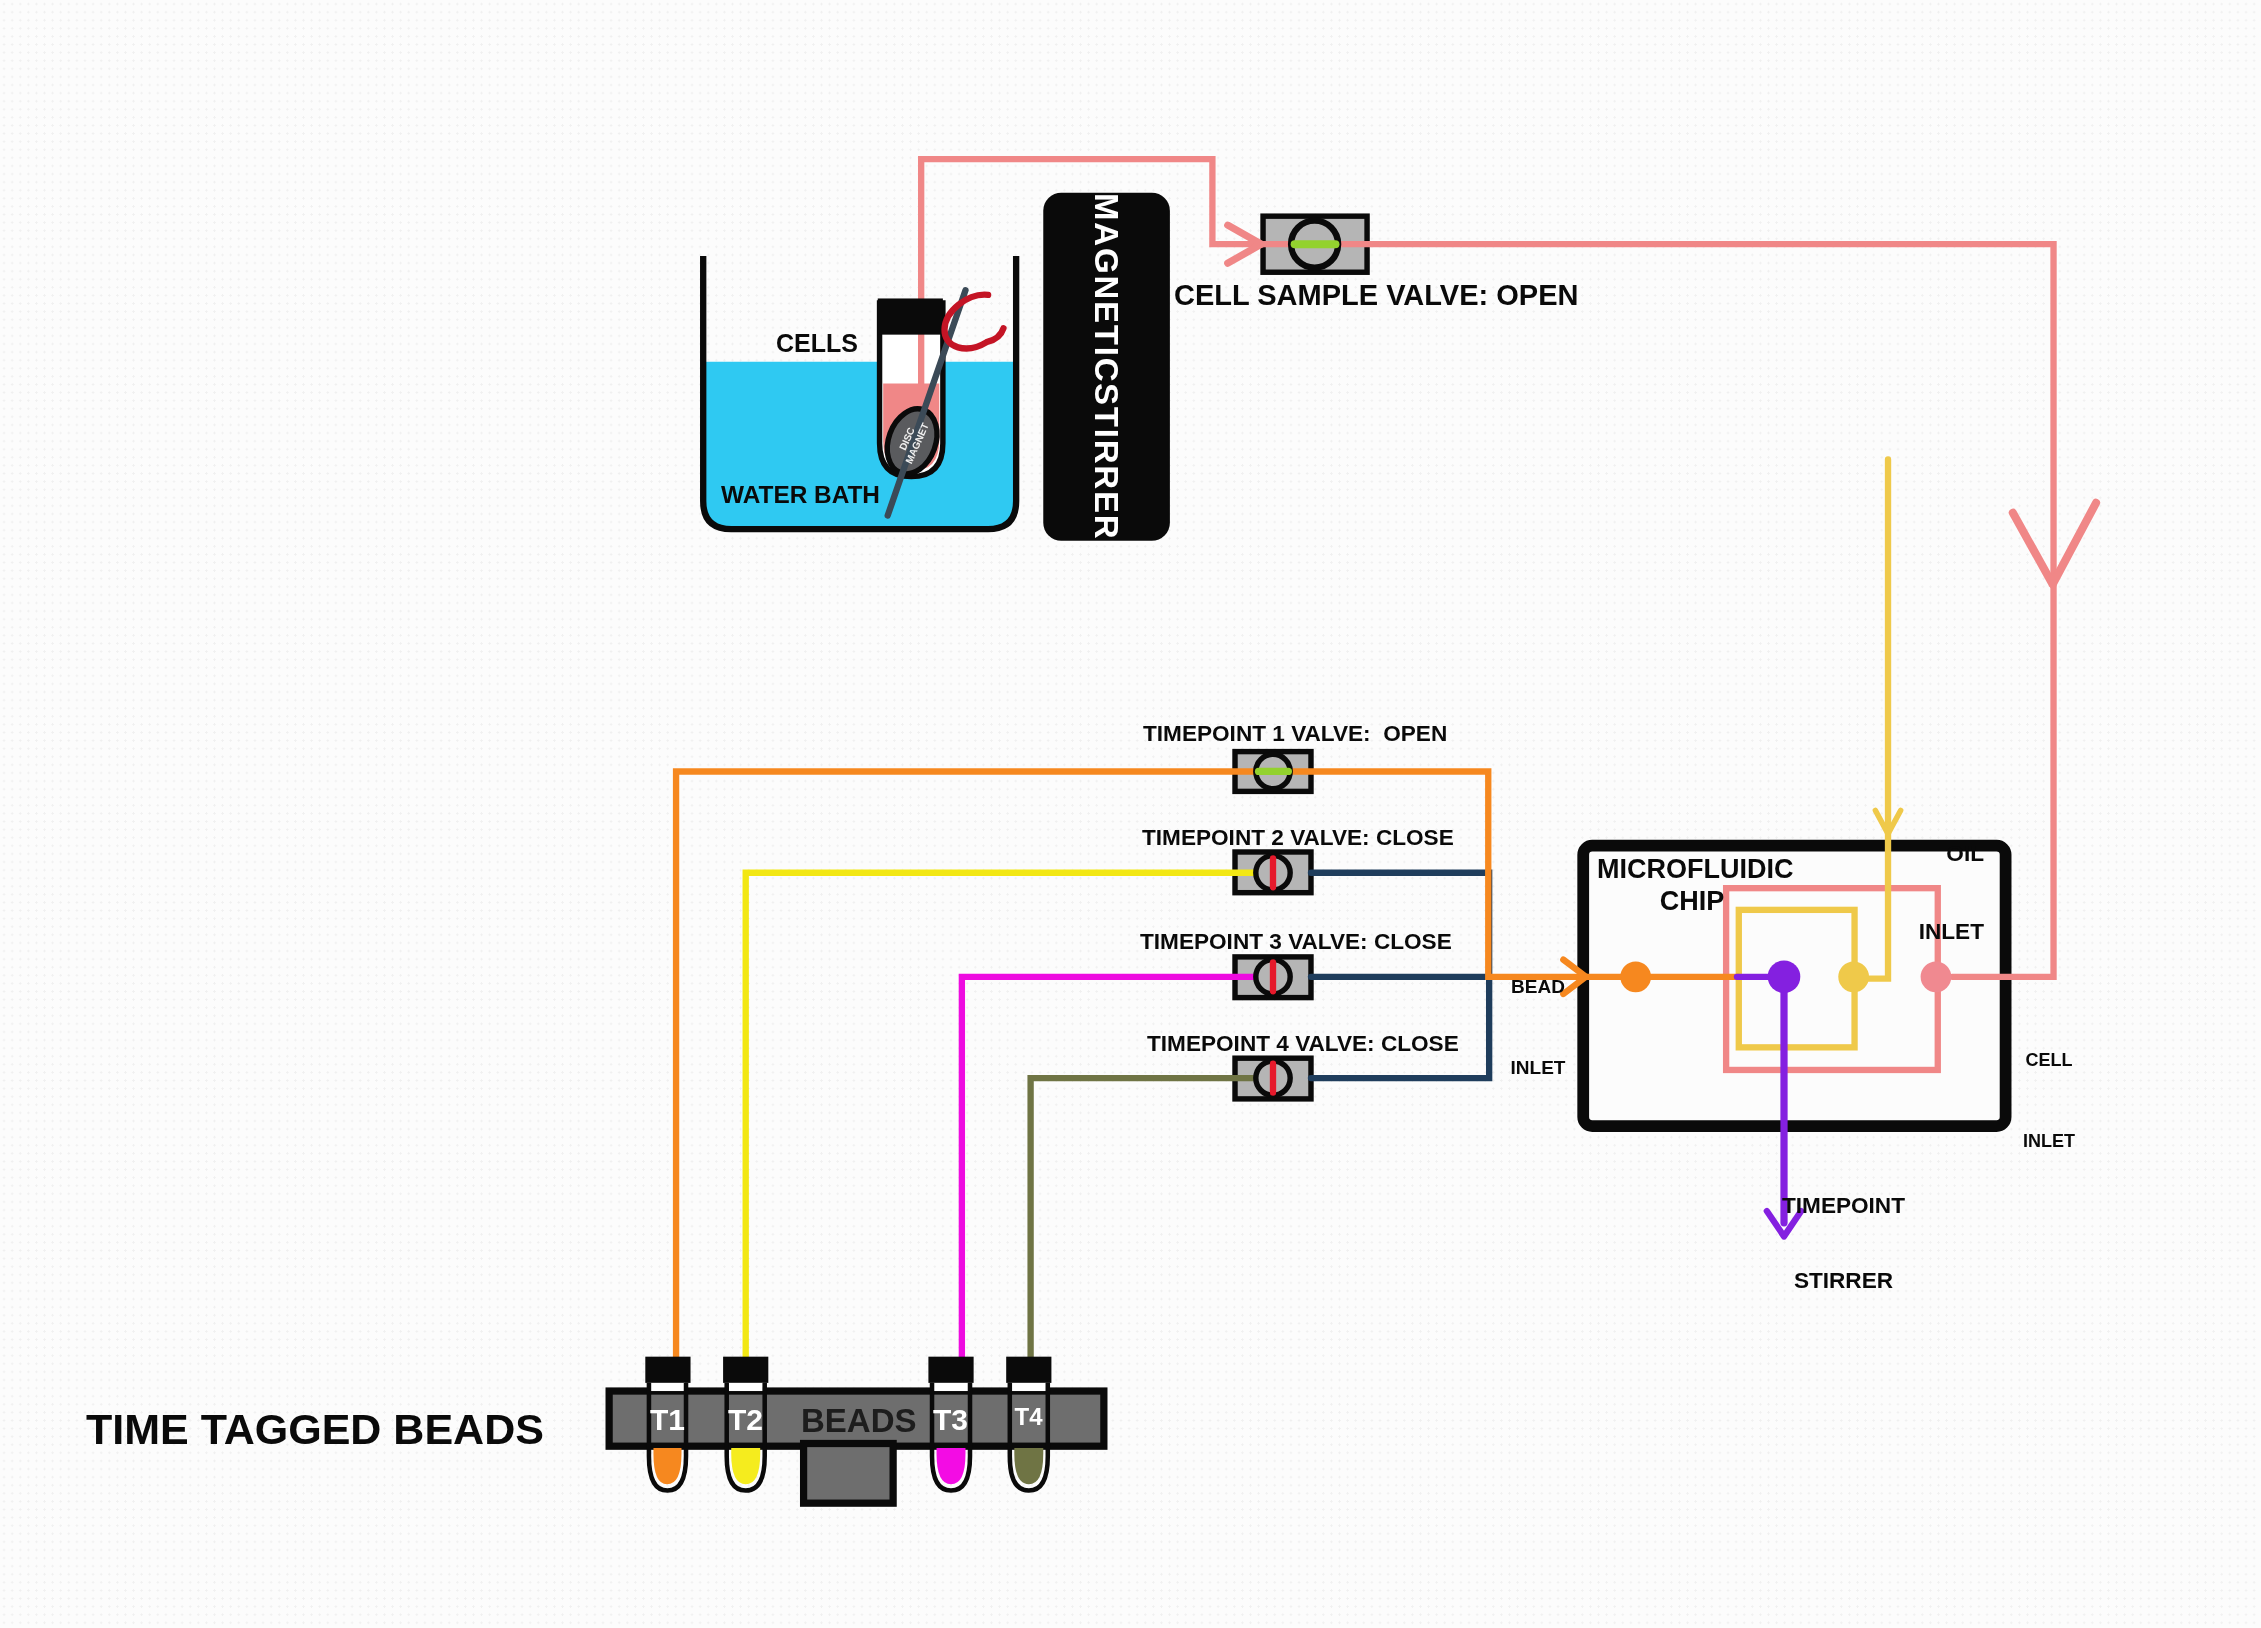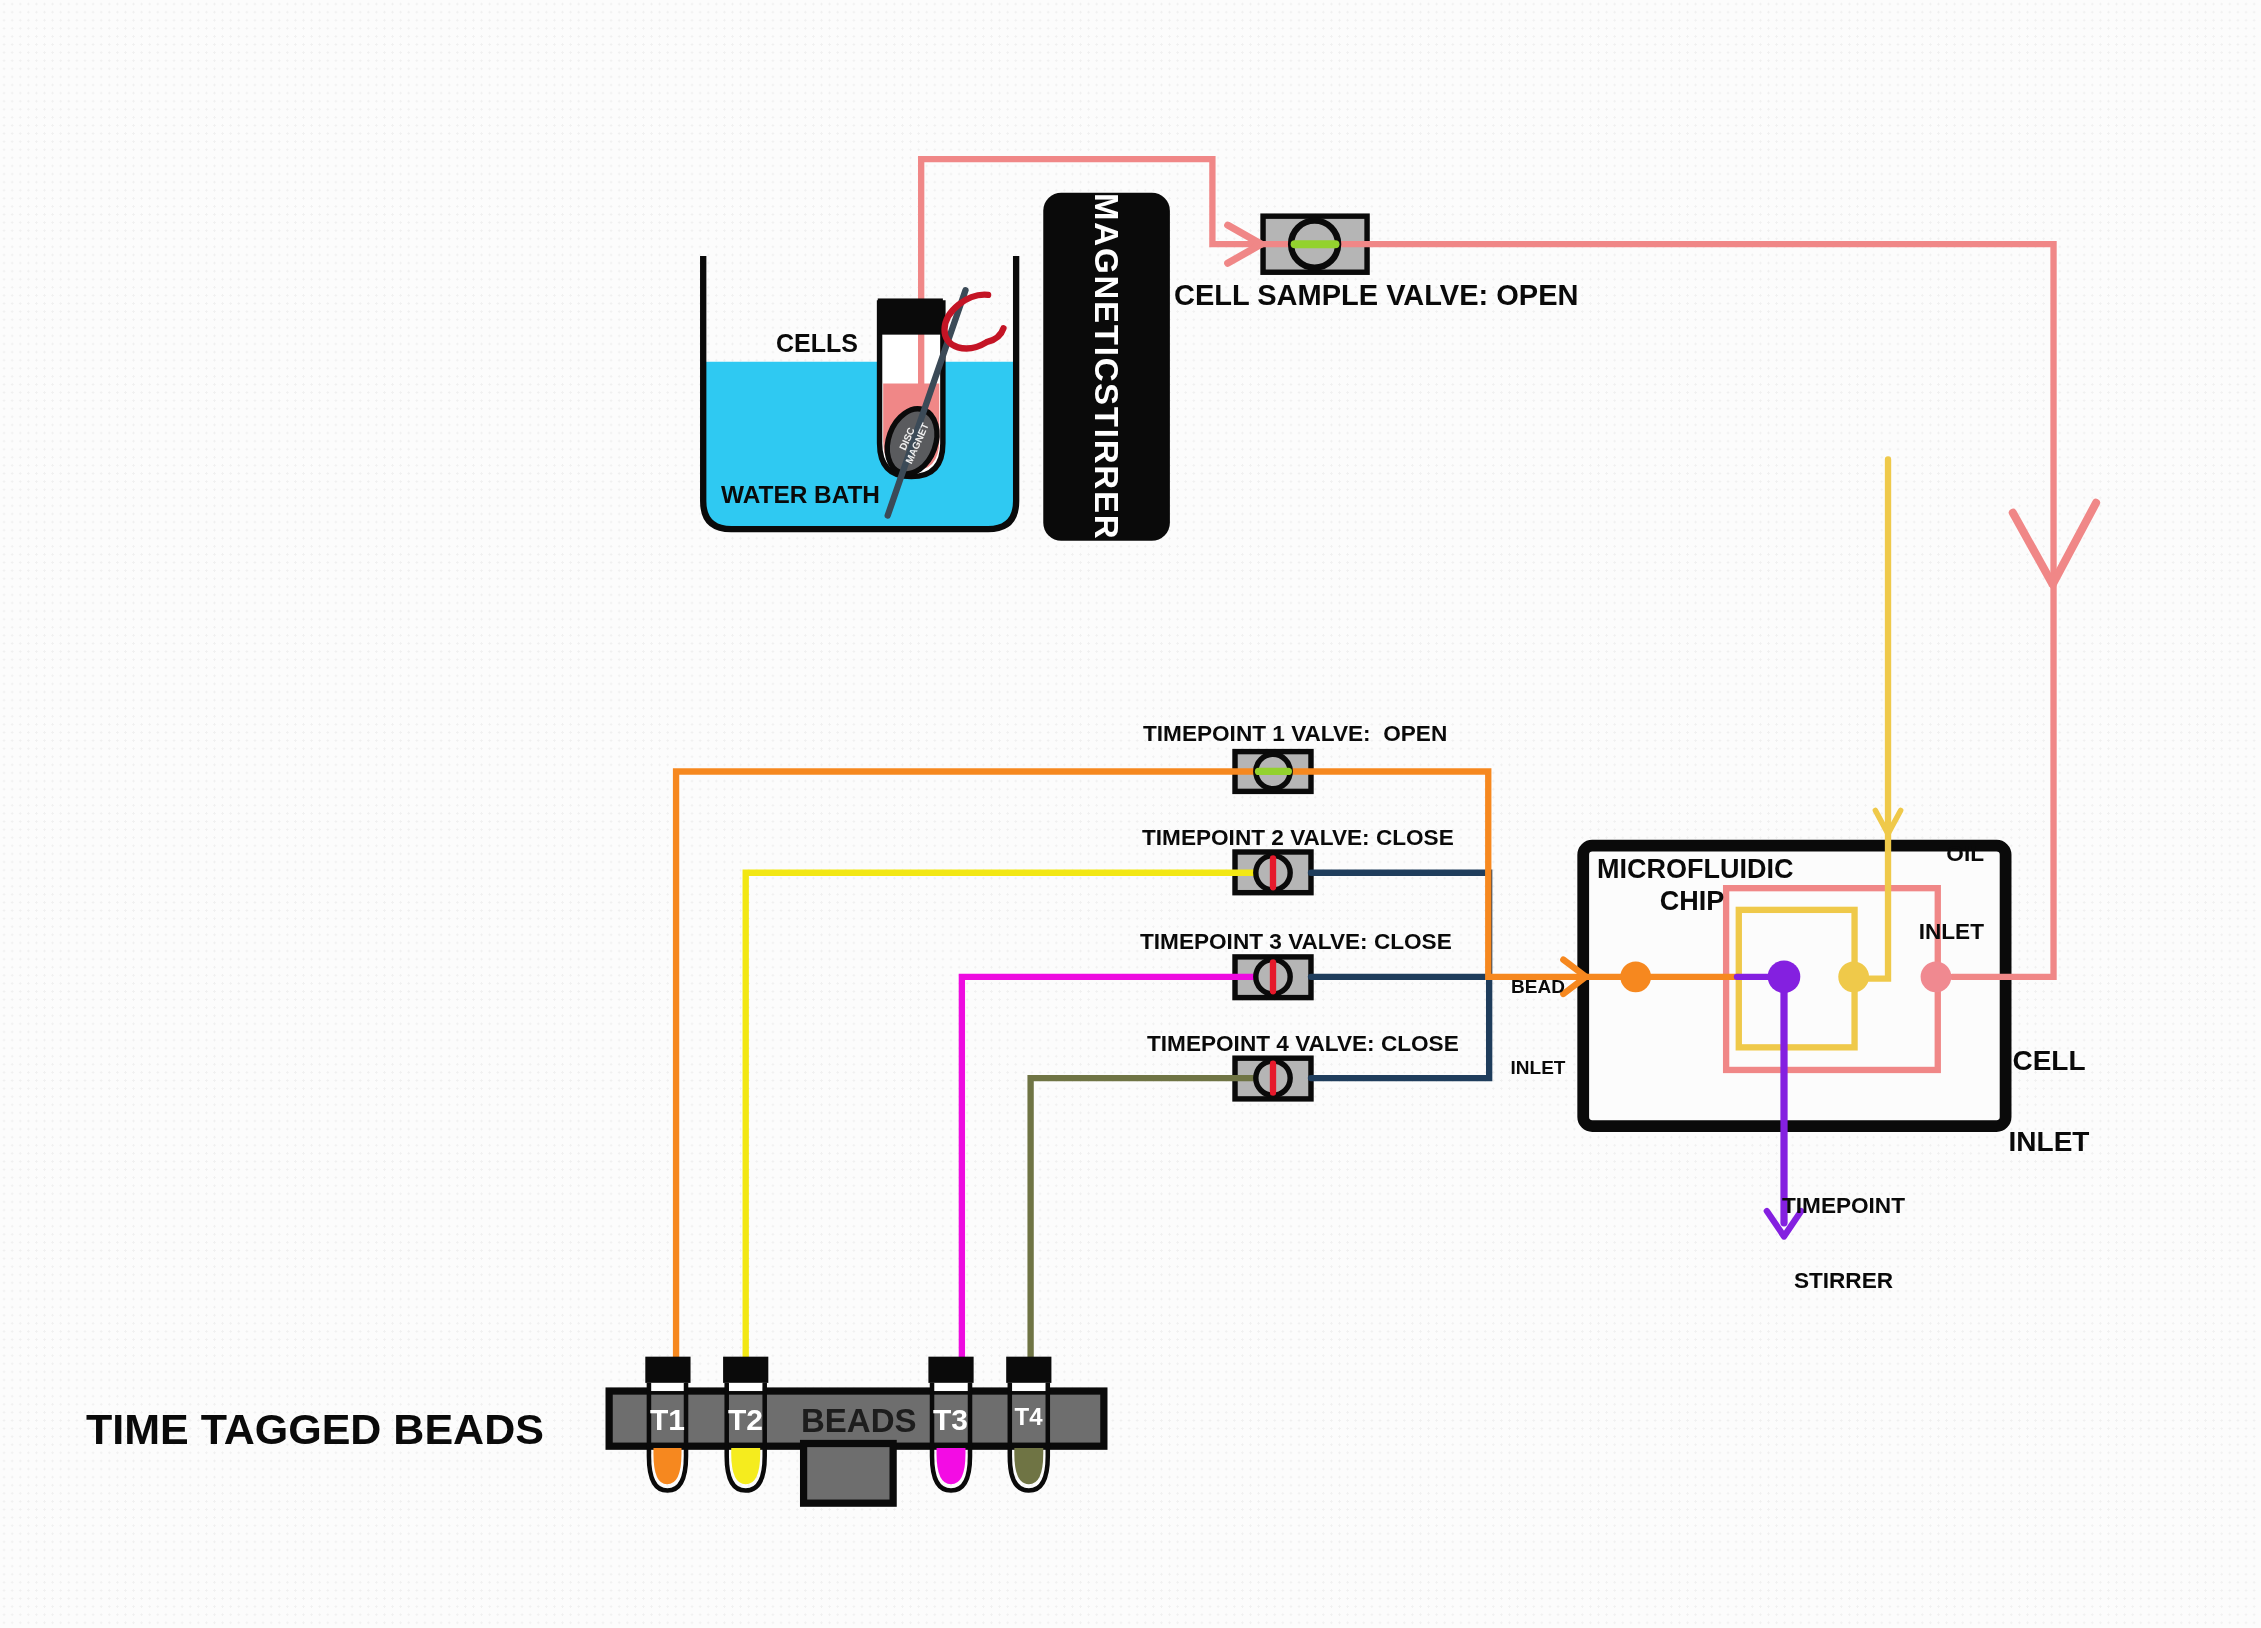--- a/index.html
+++ b/index.html
@@ -196,21 +196,21 @@
   <div class="lbl center" style="left:1493px;top:919px;width:90px;font-size:19px;line-height:27px;">
     <div>BEAD</div>
     <div>INLET</div>
   </div>
 
   <div class="lbl center" style="left:1894px;top:789px;width:90px;font-size:22.6px;line-height:26px;text-align:right;">
     <div>OIL</div>
     <div>INLET</div>
   </div>
 
-  <div class="lbl center" style="left:2004px;top:993px;width:90px;font-size:28px;line-height:27px;">
+  <div class="lbl center" style="left:2004px;top:993px;width:90px;font-size:18px;line-height:27px;">
     <div>CELL</div>
     <div>INLET</div>
   </div>
 
   <div class="lbl center" style="left:1771px;top:1143px;width:145px;font-size:22.6px;line-height:25px;">
     <div>TIMEPOINT</div>
     <div>STIRRER</div>
   </div>
 
   <div class="lbl" style="left:1597px;top:856px;font-size:27px;">MICROFLUIDIC</div>

